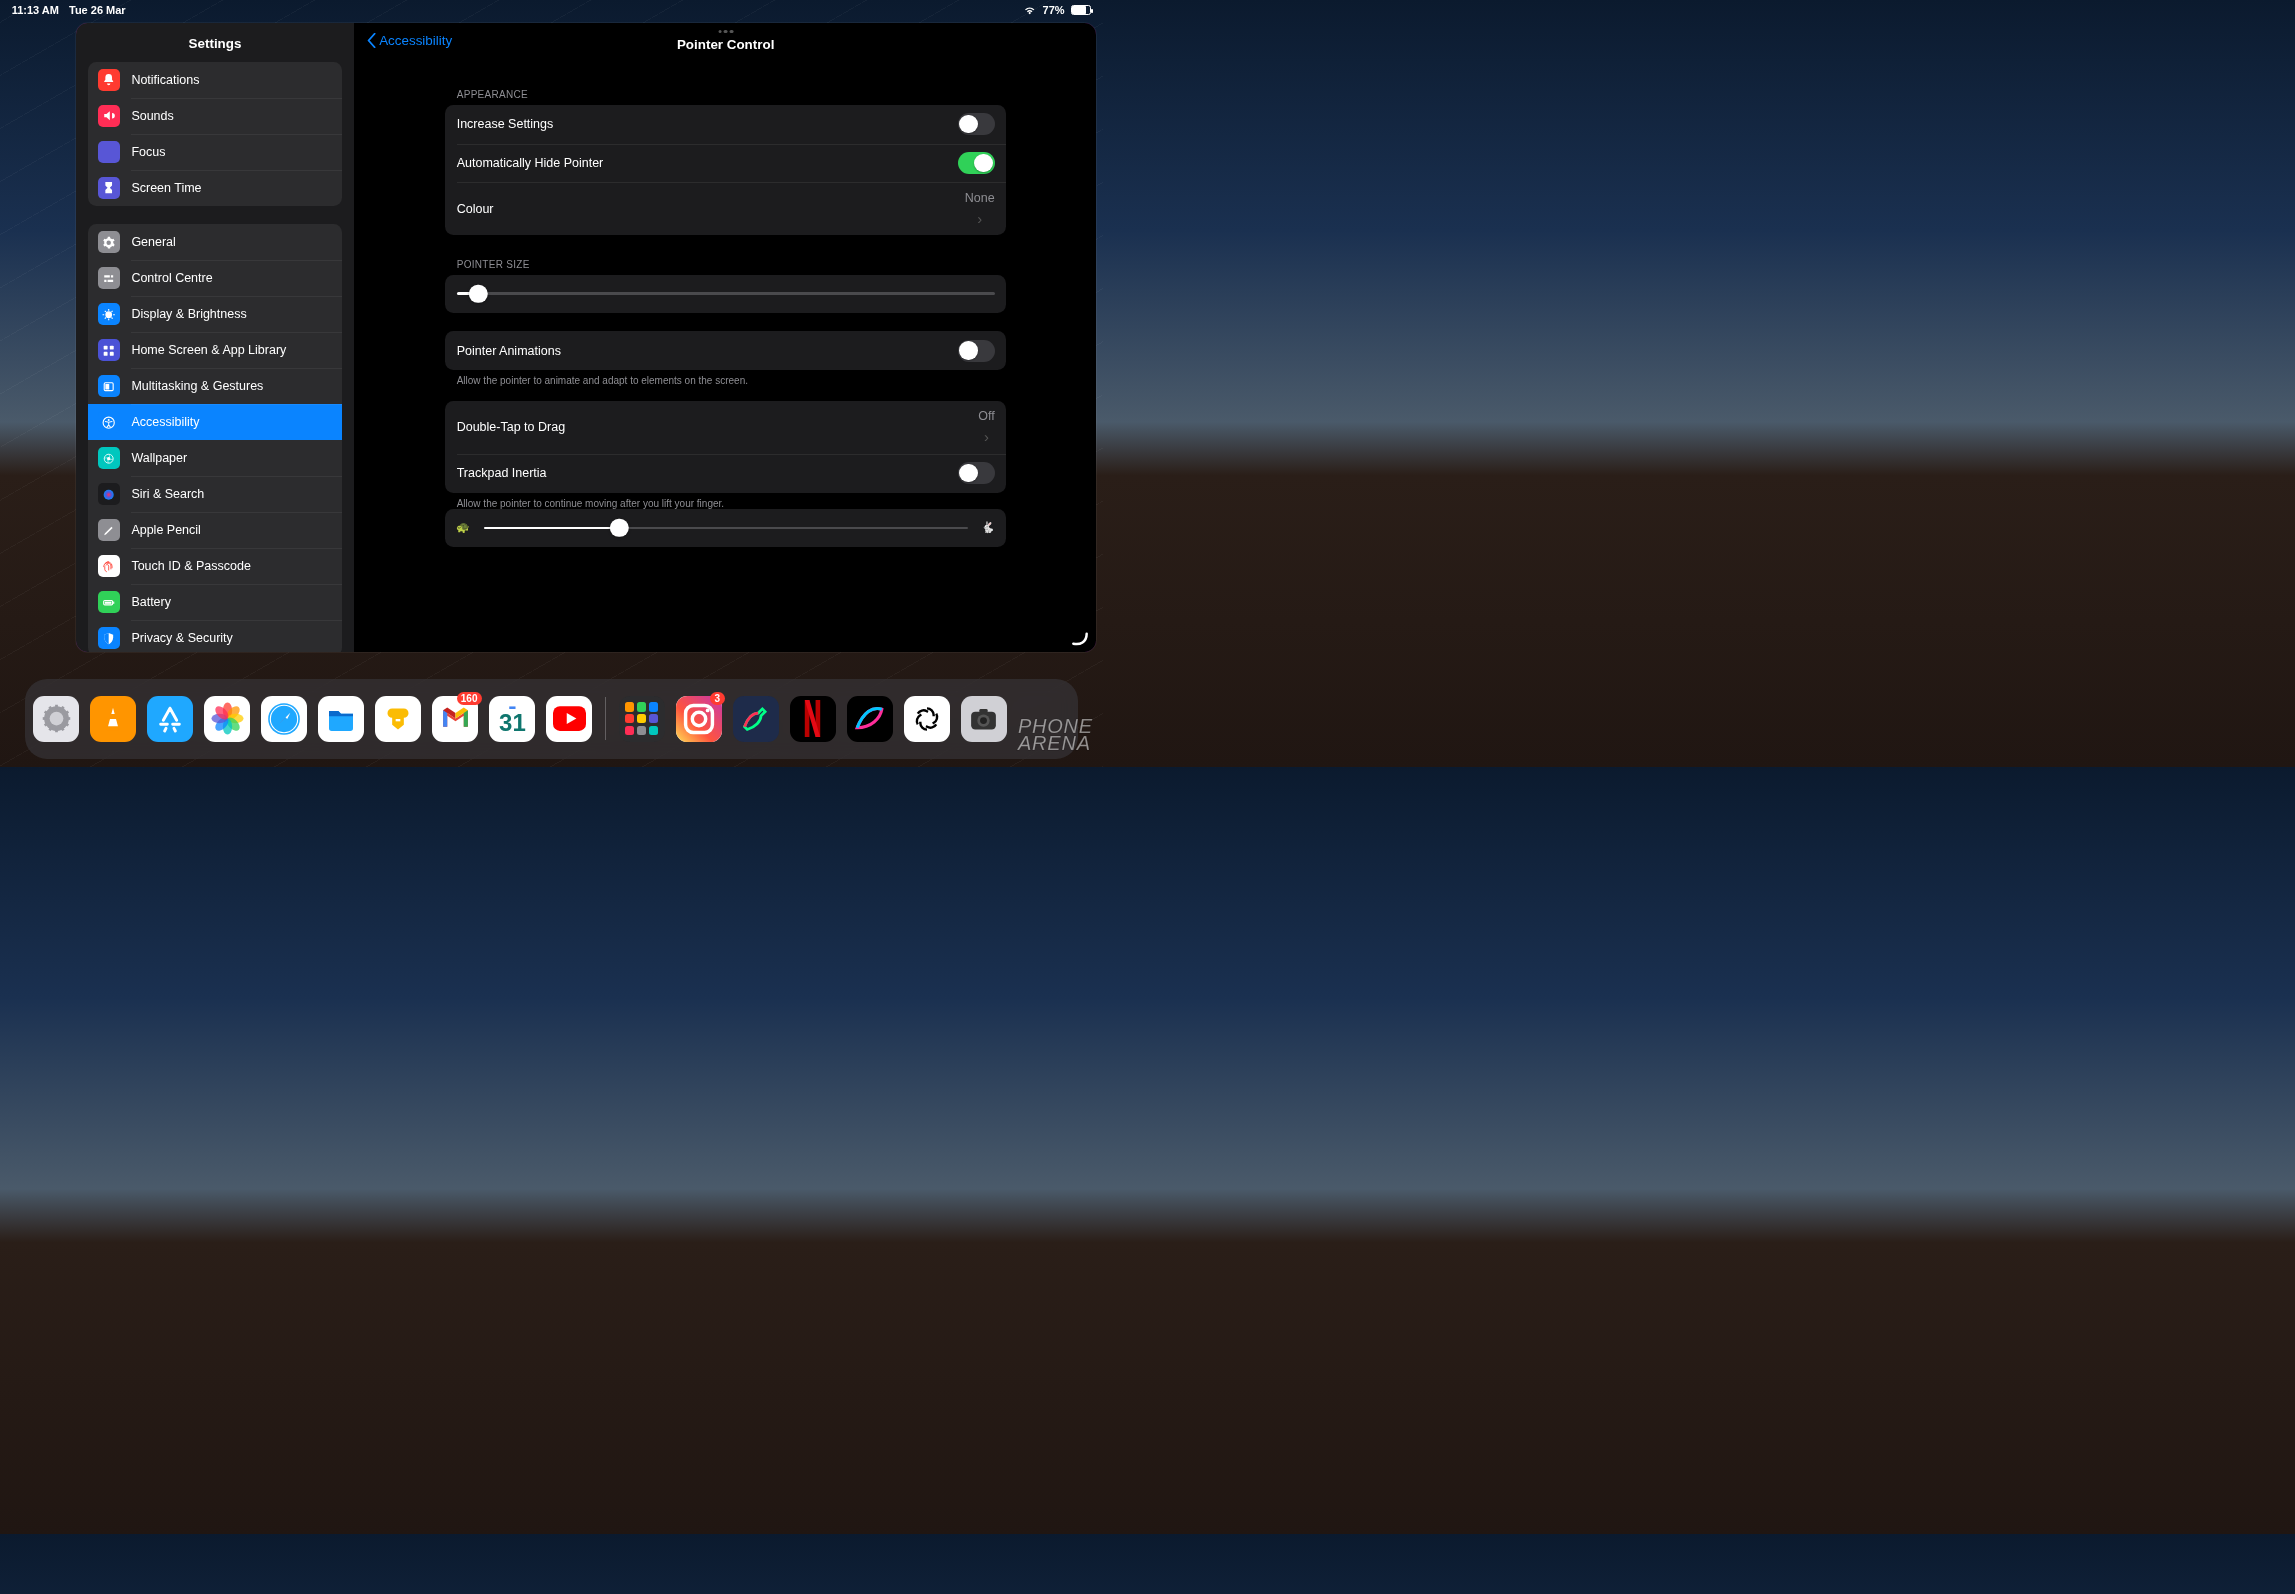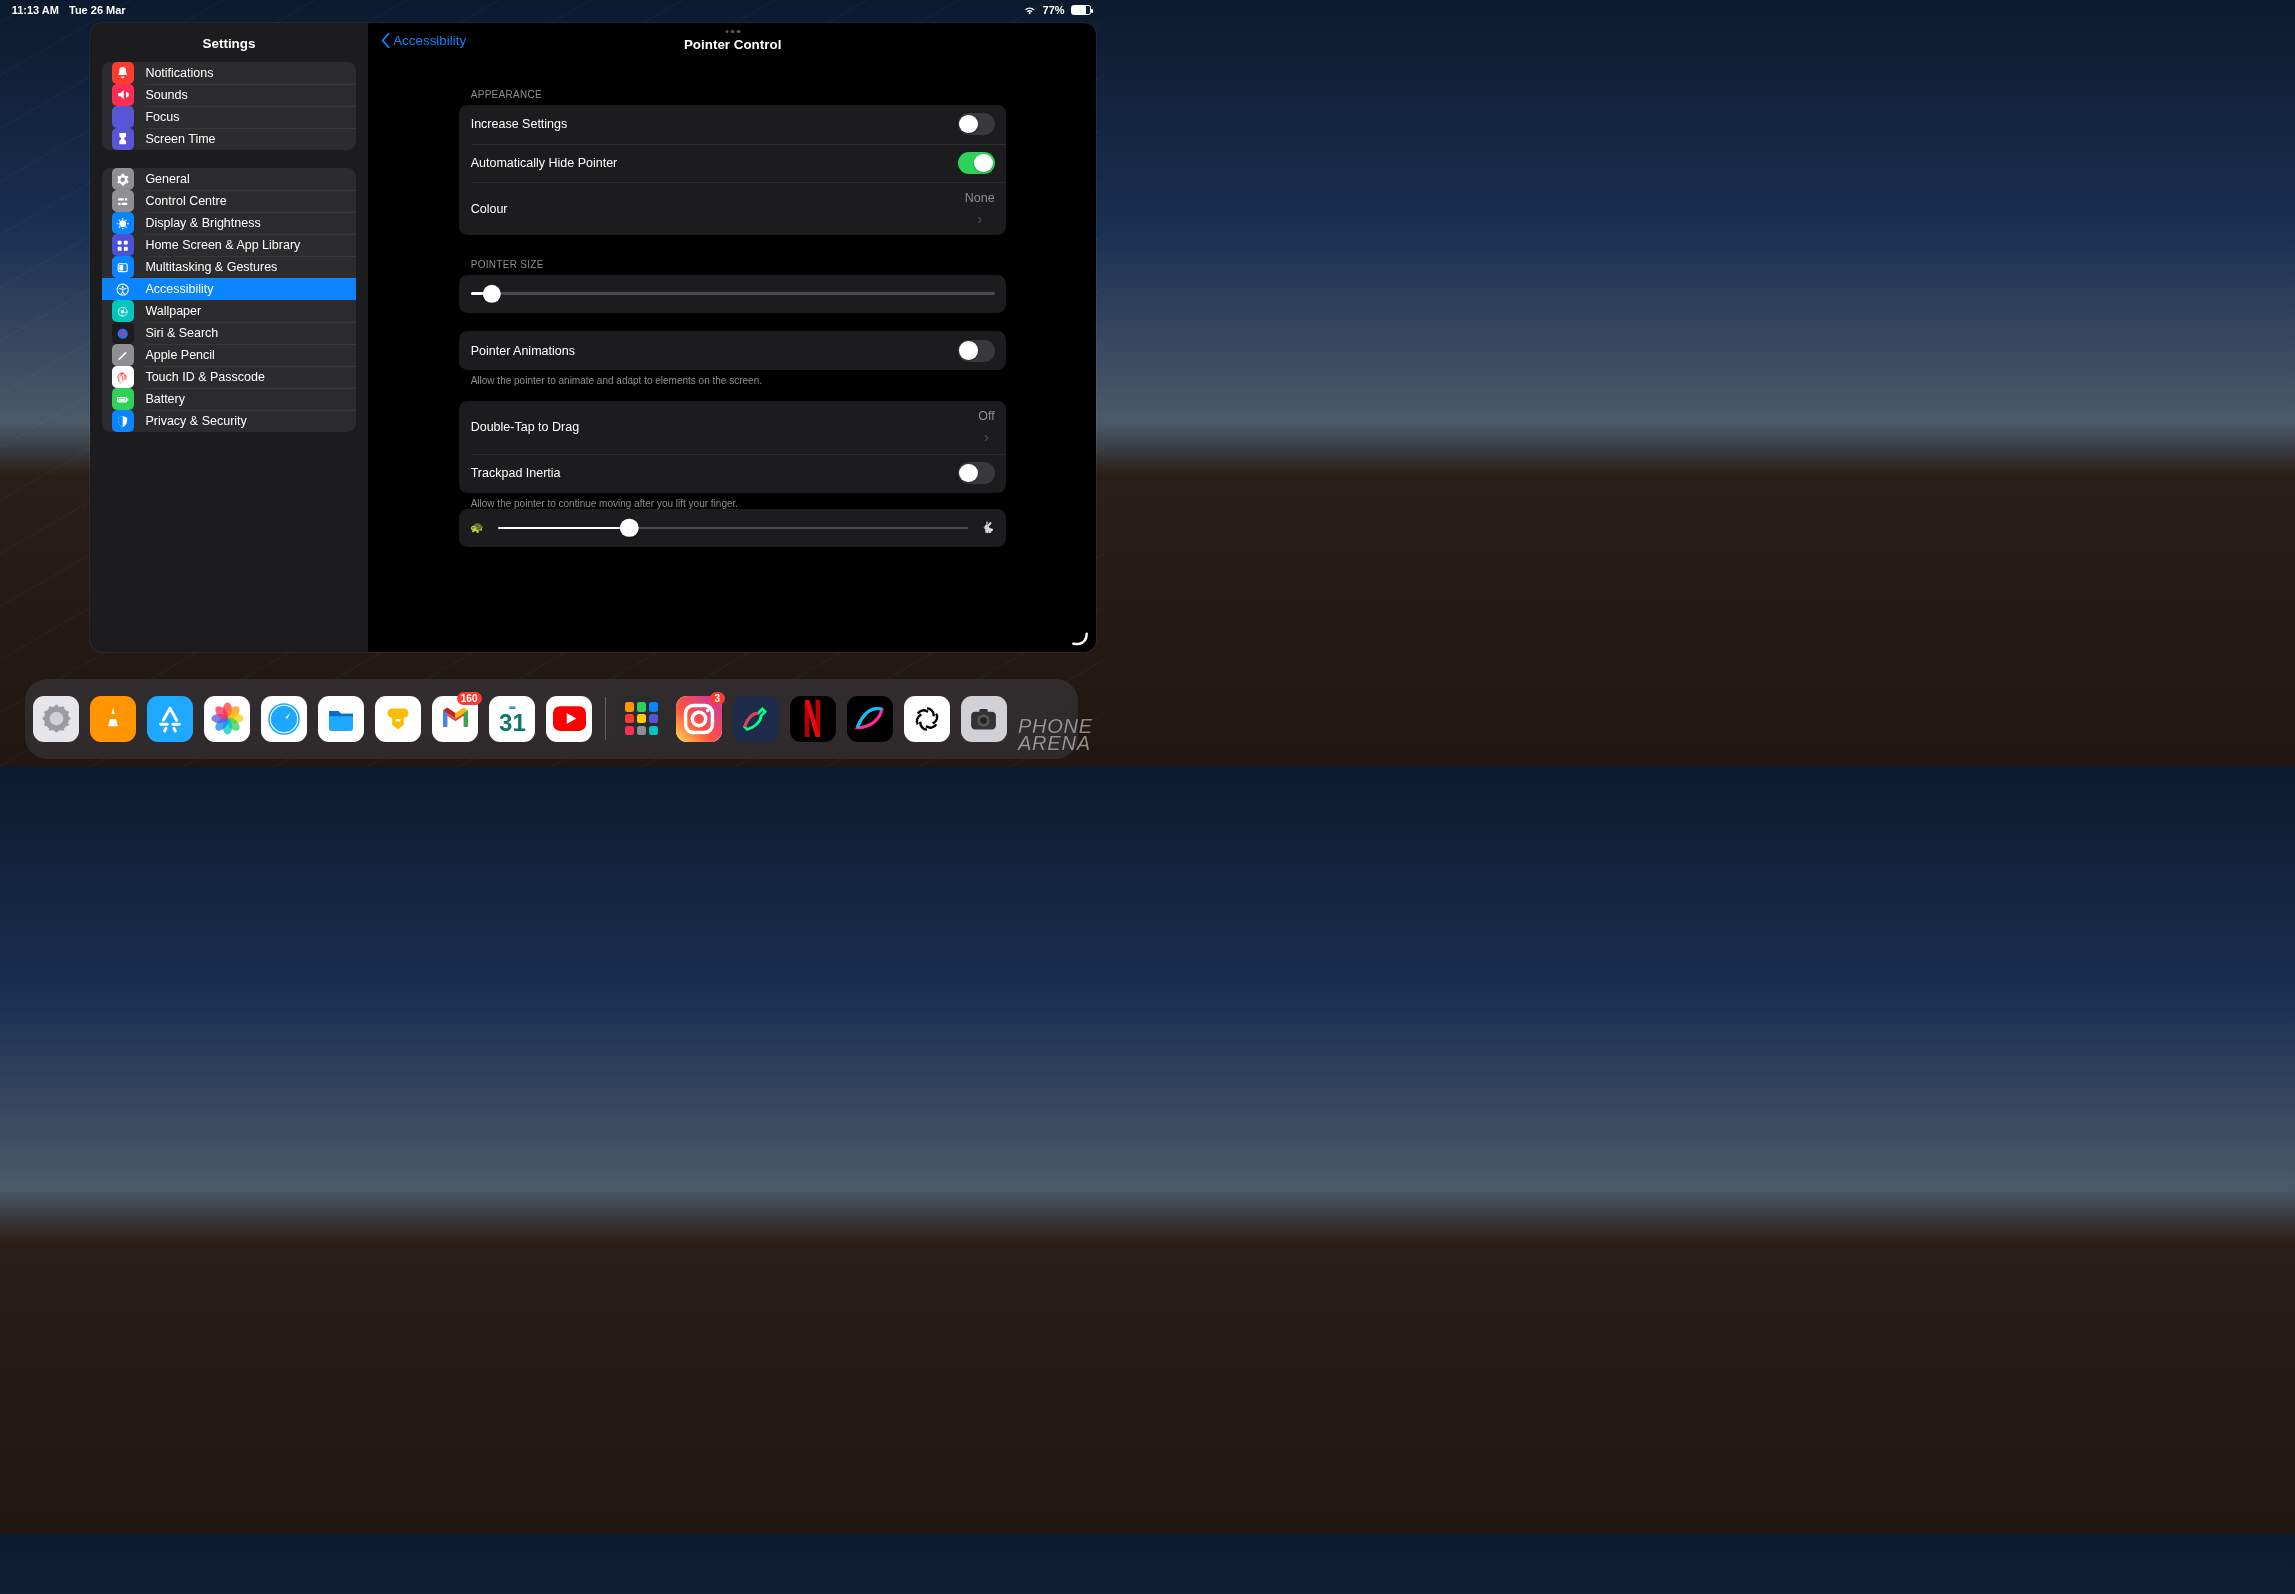--- a/index.html
+++ b/index.html
@@ -36,21 +36,21 @@
   .battery {
     width: 20px; height: 10px; border: 0.8px solid #fff; border-radius: 2.5px; position: relative;
   }
   .battery::after { content:""; position:absolute; right:-2.5px; top:2.5px; width:1.7px; height:4.2px; background:#fff; border-radius:0.8px;}
   .battery .fill { background:#fff; height:100%; width:77%; border-radius:0.8px; }
   .wifi { width:13.4px; height:10px; position:relative; }
   .wifi svg { width:13.4px; height:10px; }
 
   .settings-window {
     position: absolute;
-    top: 23.4px; left: 90px; right: 6.7px;
+    top: 23.4px; left: 76px; right: 6.7px;
     height: 629px;
     background: #701a75;
     border-radius: 11.7px;
     display: flex;
     overflow: hidden;
     outline: 0.8px solid rgba(255,255,255,0.05);
     z-index: 4;
   }
   .sidebar {
     width: 279px;
@@ -69,21 +69,21 @@
   .group {
     background: #2c2c2e;
     border-radius: 8.4px;
     margin-bottom: 18.4px;
     overflow: hidden;
   }
   .item {
     display: flex;
     align-items: center;
     gap: 11.7px;
-    padding: 0 10px;
+    padding: 7px 10px;
     font-size: 12.5px;
     cursor: pointer;
     position: relative;
   }
   .item + .item::before {
     content: "";
     position: absolute;
     left: 43px; right: 0; top: 0;
     height: 0.8px;
     background: rgba(255,255,255,0.06);

